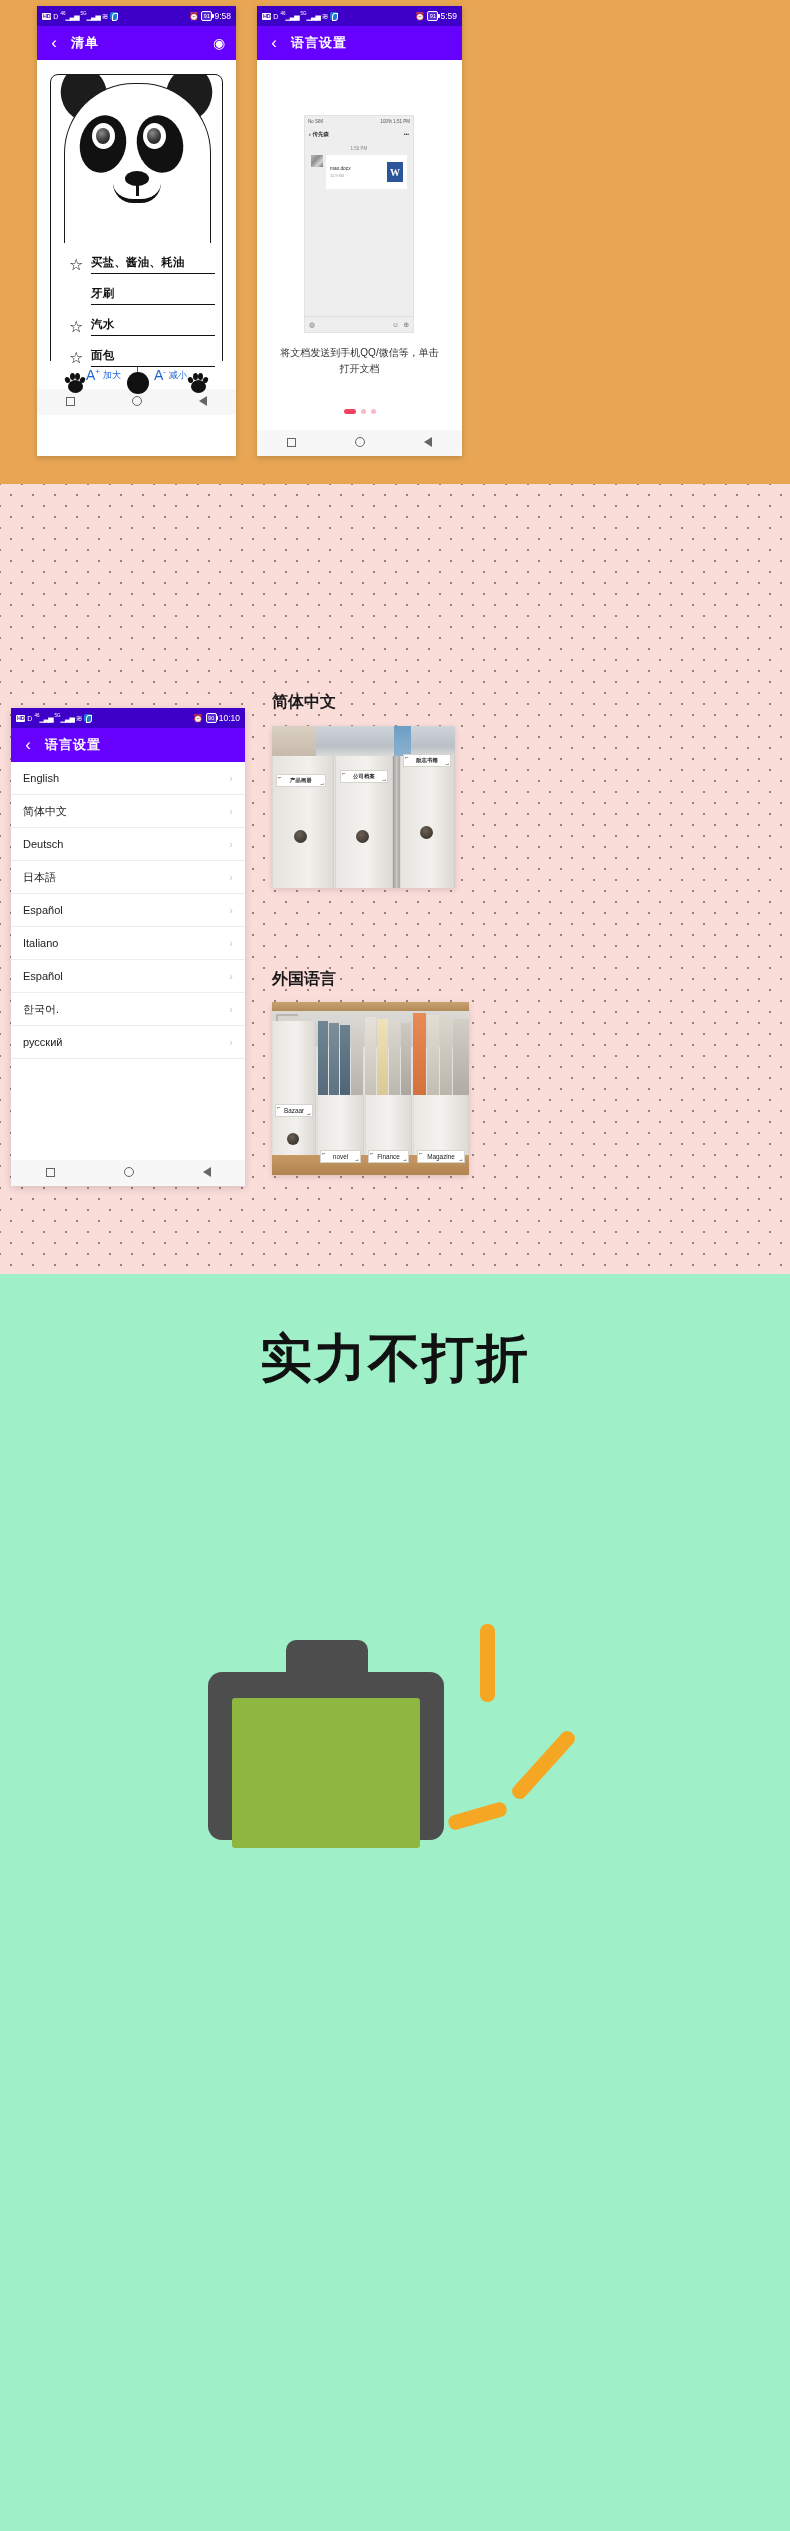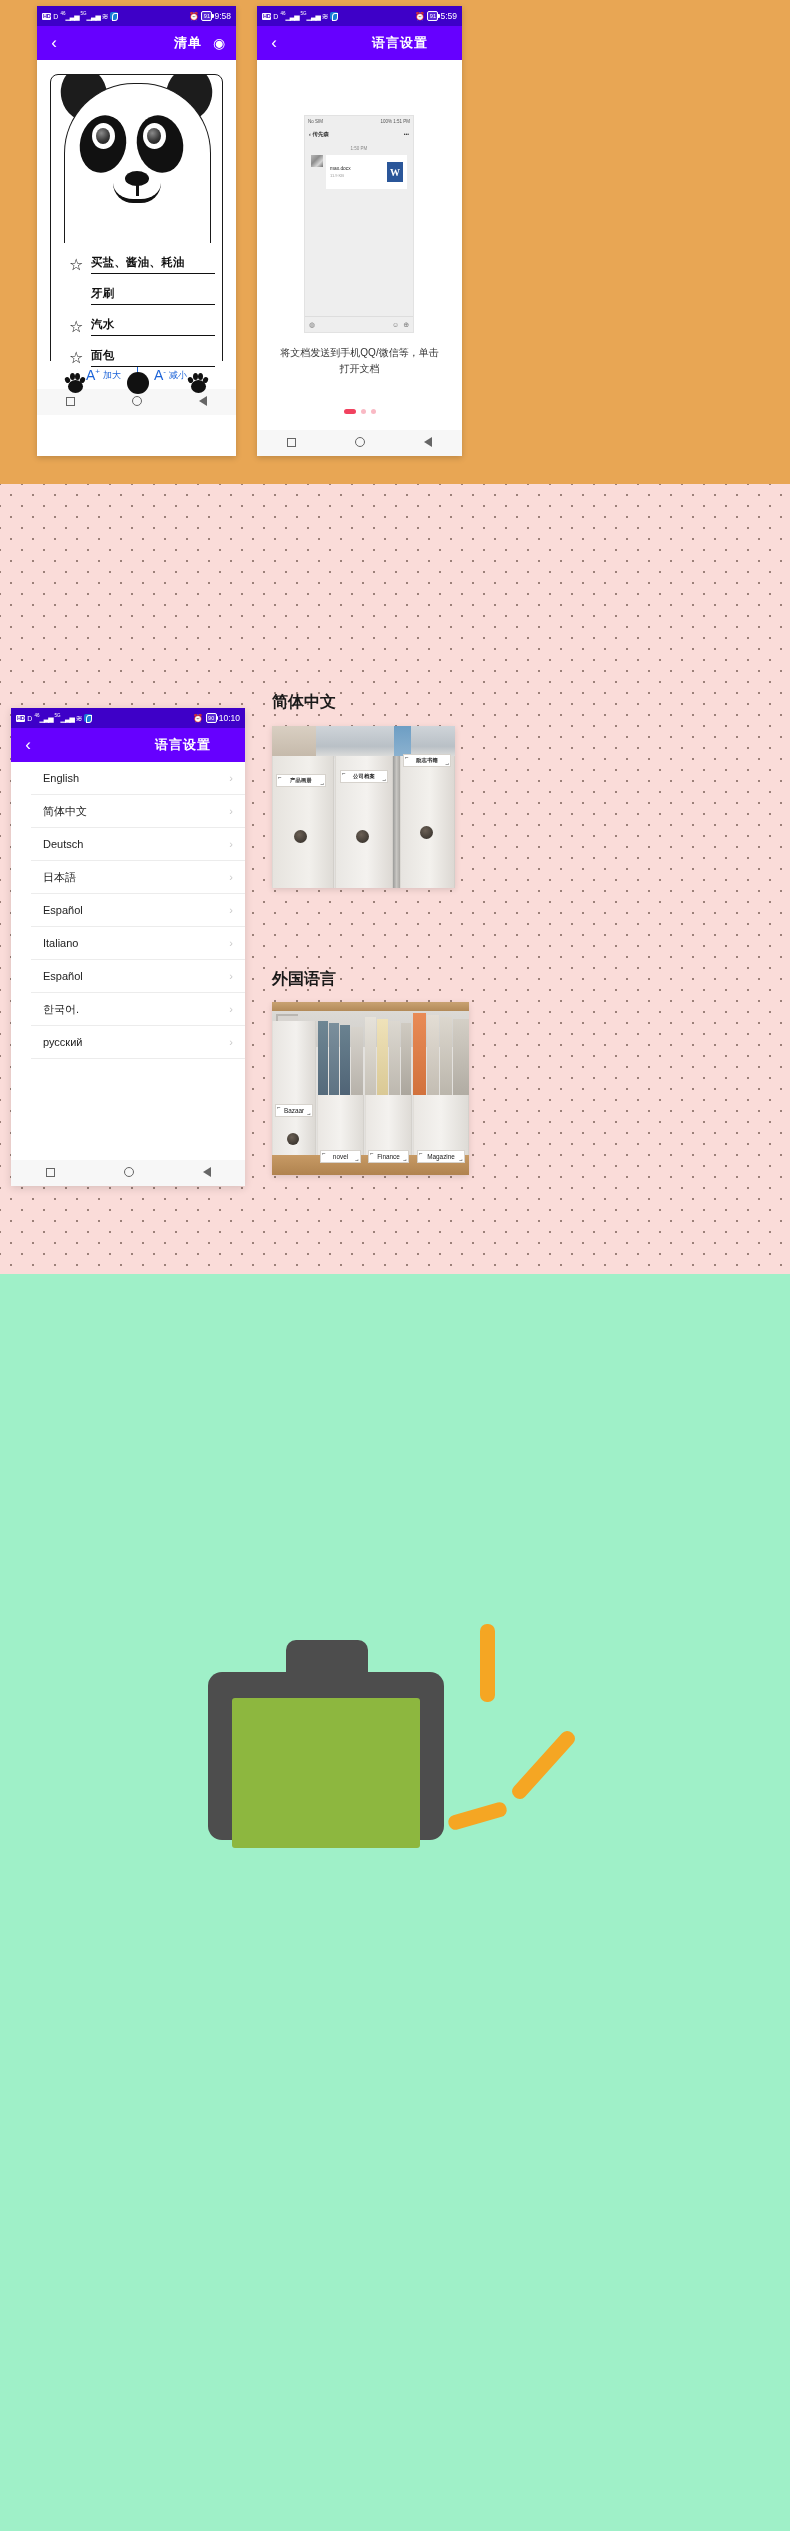--- a/index.html
+++ b/index.html
@@ -57,21 +57,21 @@
 
   .navbar{
     height:34px; background:#6600ff; color:#fff;
     display:flex; align-items:center; position:relative;
   }
   .navbar .back{
     width:34px; text-align:center; font-size:17px; font-weight:300;
     line-height:34px; cursor:pointer;
   }
   .navbar .title{
-    flex:1; text-align:right; font-size:13px; font-weight:bold;
+    flex:1; text-align:left; font-size:13px; font-weight:bold;
     letter-spacing:1px;
   }
   .navbar .right-ico{ width:34px; text-align:center; font-size:14px; }
   .navbar .spacer{ width:34px; }
 
   
   .panda-wrap{
     position:relative; height:355px; background:#fff;
     padding-top:12px;
   }
@@ -221,21 +221,21 @@
   }
   .head2{
     position:absolute; left:0; top:80px; width:790px; text-align:center;
     font-size:49px; font-weight:bold; color:#111; letter-spacing:2px;
     font-family:"DejaVu Sans",sans-serif;
   }
   .phone-c{
     position:absolute; left:11px; top:224px; width:234px; height:478px;
     background:#fff; box-shadow:0 2px 8px rgba(0,0,0,.14); overflow:hidden;
   }
-  .lang-list{ background:#bef264;margin-left:20px; }
+  .lang-list{ background:#bef264; }
   .lang-row{
     height:33px; display:flex; align-items:center; justify-content:space-between;
     padding:0 12px; border-bottom:1px solid #ececec; font-size:11px; color:#222;
     cursor:pointer; background:#fff;
   }
   .lang-row .chev{ color:#c9c9c9; font-size:11px; }
   .lang-blank{ background:#fff; }
 
   .photo-label{
     position:absolute; font-size:16px; font-weight:bold; color:#1a1a1a;
@@ -654,20 +654,21 @@
       <div class="p2hole"></div>
       <div class="p2label l-baz">Bazaar</div>
       <div class="p2label l-nov">novel</div>
       <div class="p2label l-fin">Finance</div>
       <div class="p2label l-mag">Magazine</div>
     </div>
   </div>
 
   <div class="sec-mint">
     <div class="head3">
+      <div class="l1">实力不打折</div>
     </div>
 
     <div class="batt-big">
       <div class="bb-cap"></div>
       <div class="bb-body"></div>
       <div class="bb-inner"></div>
     </div>
     <div class="spark sp1"></div>
     <div class="spark sp2"></div>
     <div class="spark sp3"></div>

